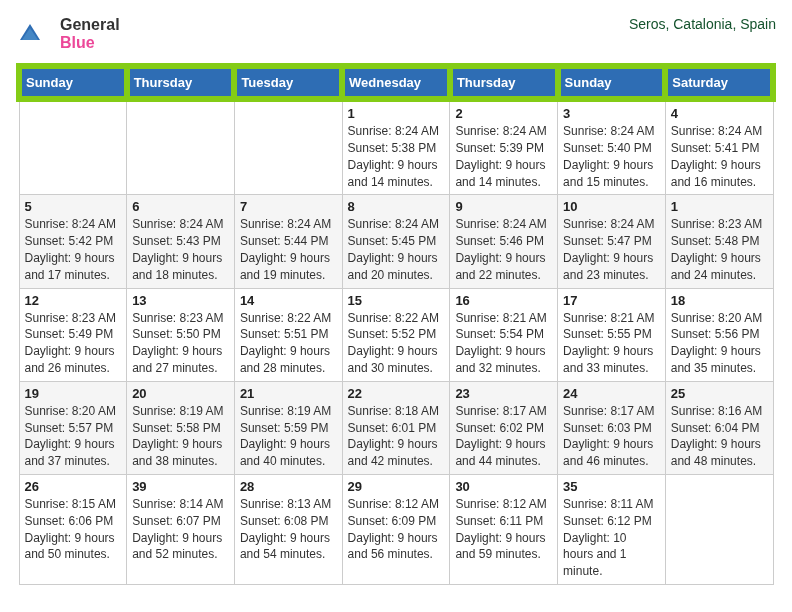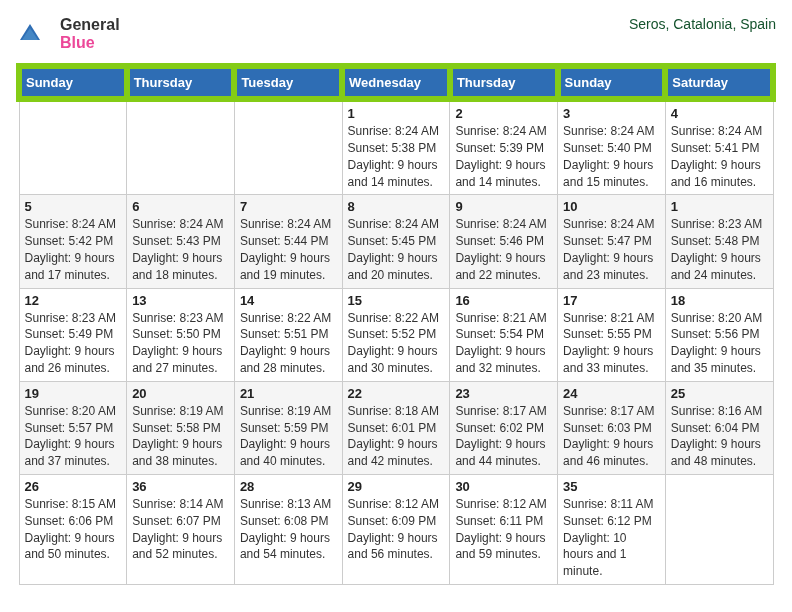--- a/index.html
+++ b/index.html
@@ -237,21 +237,21 @@
           <div class="day-number">25</div>
           <div class="day-info">Sunrise: 8:16 AM<br>Sunset: 6:04 PM<br>Daylight: 9 hours and 48 minutes.</div>
         </td>
       </tr>
       <tr>
         <td>
           <div class="day-number">26</div>
           <div class="day-info">Sunrise: 8:15 AM<br>Sunset: 6:06 PM<br>Daylight: 9 hours and 50 minutes.</div>
         </td>
         <td>
-          <div class="day-number">36</div>
+          <div class="day-number">39</div>
           <div class="day-info">Sunrise: 8:14 AM<br>Sunset: 6:07 PM<br>Daylight: 9 hours and 52 minutes.</div>
         </td>
         <td>
           <div class="day-number">28</div>
           <div class="day-info">Sunrise: 8:13 AM<br>Sunset: 6:08 PM<br>Daylight: 9 hours and 54 minutes.</div>
         </td>
         <td>
           <div class="day-number">29</div>
           <div class="day-info">Sunrise: 8:12 AM<br>Sunset: 6:09 PM<br>Daylight: 9 hours and 56 minutes.</div>
         </td>

